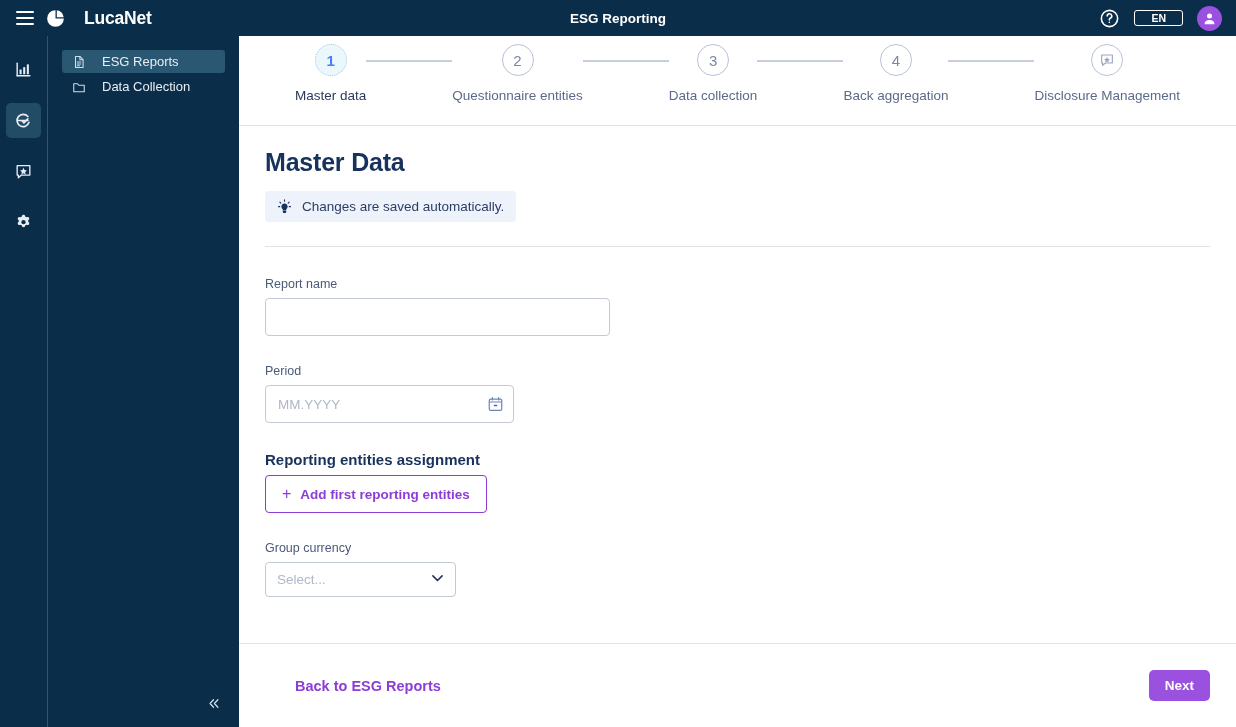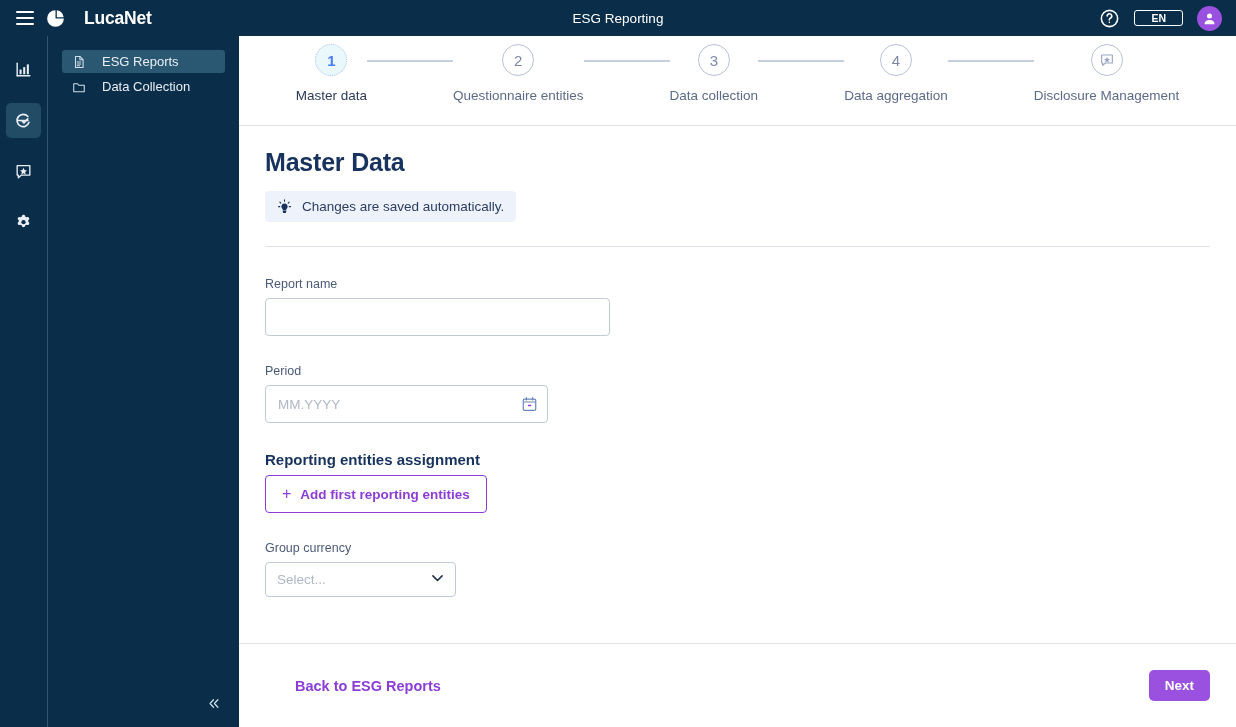--- a/index.html
+++ b/index.html
@@ -21,21 +21,21 @@
     width: 18px; height: 14px; margin-left: 16px; margin-right: 12px;
     display: flex; flex-direction: column; justify-content: space-between;
     cursor: pointer;
   }
   .hamburger span { display: block; height: 2px; background: #ffffff; border-radius: 1px; }
   .brand { display: flex; align-items: center; gap: 19px; }
   .brand-mark { width: 19px; height: 19px; display: block; }
   .brand-text { font-size: 17.5px; font-weight: bold; letter-spacing: -0.2px; color: #ffffff; }
   .topbar-title {
     position: absolute; left: 0; right: 0; text-align: center;
-    font-size: 13.5px; font-weight: normal; color: #ffffff; pointer-events: none;
+    font-size: 13.5px; font-weight: bold; color: #ffffff; pointer-events: none;
   }
   .topbar-right {
     position: absolute; right: 14px; top: 0; height: 36px;
     display: flex; align-items: center; gap: 14px;
   }
   .icon-btn { display: flex; align-items: center; justify-content: center; cursor: pointer; }
   .lang-box {
     border: 1.6px solid #ffffff; border-radius: 3px;
     font-size: 10.5px; font-weight: bold; color: #ffffff;
     padding: 2px 16px; line-height: 1; cursor: pointer;
@@ -126,21 +126,21 @@
   .form { padding: 30px 26px 0 26px; }
   .field { margin-bottom: 28px; }
   .field-label { font-size: 12.5px; color: #4b5a78; margin-bottom: 7px; }
   .text-input {
     width: 345px; height: 38px; border: 1px solid #c3c9d6; border-radius: 4px;
     background: #ffffff; font-size: 13.5px; color: #22314f; padding: 0 12px;
     font-family: "Liberation Sans", sans-serif;
   }
   .text-input::placeholder { color: #b0b7c5; }
   .input-wrap { position: relative; display: inline-block; }
-  .date-input { width: 283px; padding-right: 34px; }
+  .date-input { width: 249px; padding-right: 34px; }
   .input-icon {
     position: absolute; right: 10px; top: 50%; transform: translateY(-50%);
     display: flex; align-items: center; cursor: pointer;
   }
   .section-title {
     font-size: 15px; font-weight: bold; color: #17325c; margin-bottom: 7px;
   }
   .outline-btn {
     display: inline-flex; align-items: center; gap: 9px;
     height: 38px; padding: 0 16px;
@@ -285,21 +285,21 @@
           <div class="step-label">Questionnaire entities</div>
         </div>
         <div class="connector"></div>
         <div class="step">
           <div class="step-circle">3</div>
           <div class="step-label">Data collection</div>
         </div>
         <div class="connector"></div>
         <div class="step">
           <div class="step-circle">4</div>
-          <div class="step-label">Data aggregation</div>
+          <div class="step-label">Back aggregation</div>
         </div>
         <div class="connector"></div>
         <div class="step">
           <div class="step-circle">
             <svg width="16" height="16" viewBox="0 0 24 24" fill="none" stroke="#9aa5c0" stroke-width="1.7">
               <path d="M4 4.5h16v12H9.5L5.5 20v-3.5H4z" stroke-linejoin="round"></path>
               <path d="M12 7.4l1.35 2.8 3 .4-2.2 2.1.55 3-2.7-1.45L9.3 15.7l.55-3-2.2-2.1 3-.4z" fill="#9aa5c0" stroke="none"></path>
             </svg>
           </div>
           <div class="step-label">Disclosure Management</div>

